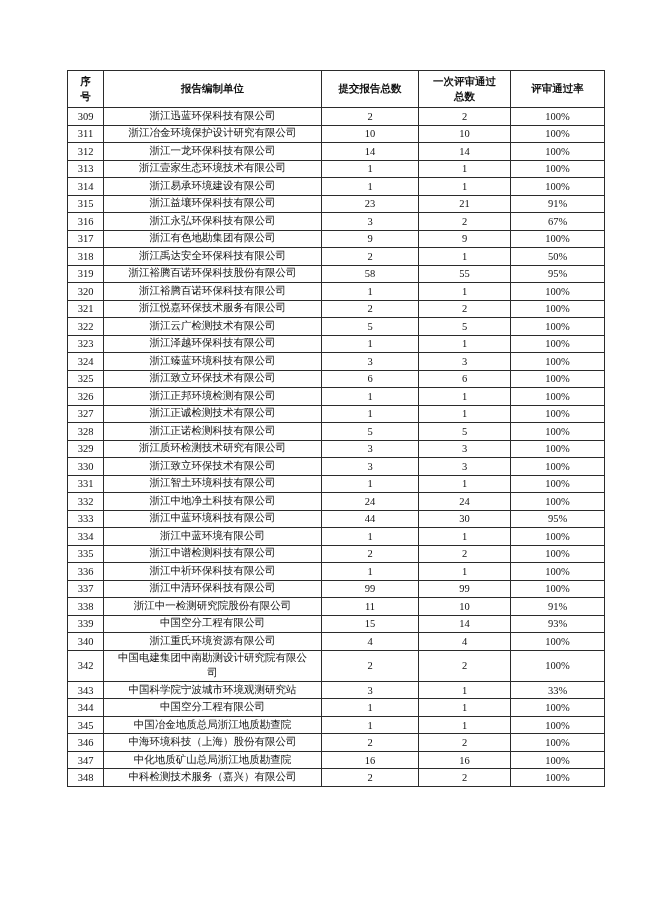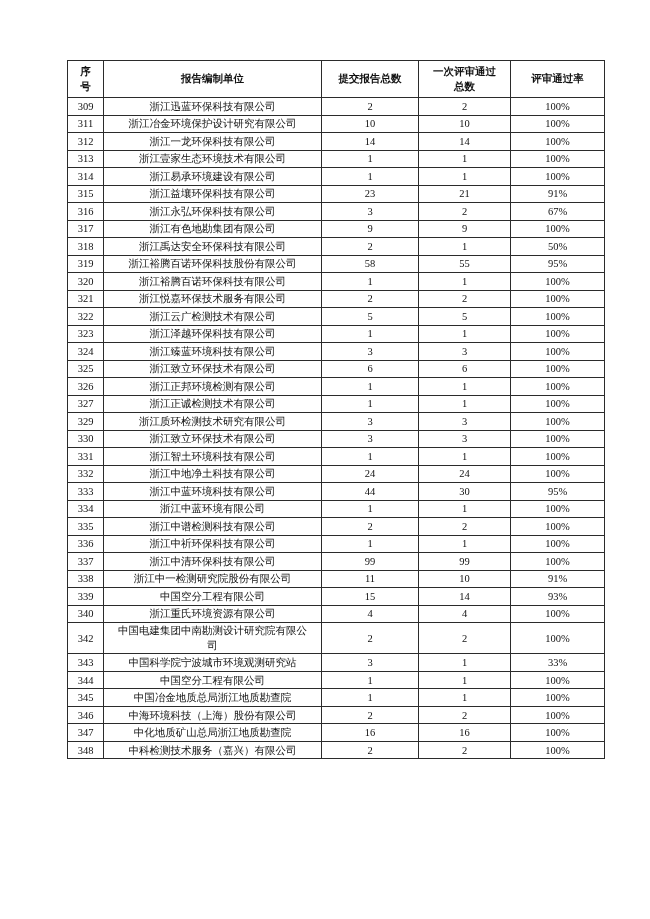--- a/index.html
+++ b/index.html
@@ -12,21 +12,21 @@
     width: 650px;
     height: 919px;
     background: #ffffff;
     font-family: "Liberation Serif", "DejaVu Serif", serif;
     color: #111111;
     overflow: hidden;
   }
   table.report-table {
     position: absolute;
     left: 67px;
-    top: 60px;
+    top: 70px;
     width: 537px;
     border-collapse: collapse;
     table-layout: fixed;
   }
   .report-table th,
   .report-table td {
     border: 1px solid #2b2b2b;
     text-align: center;
     vertical-align: middle;
     font-size: 10.5px;
@@ -38,20 +38,21 @@
   .report-table th {
     font-weight: bold;
     height: 36px;
     padding: 0 11px;
   }
   .report-table td {
     height: 16.5px;
   }
   .report-table td.col-unit {
     padding: 0 11px;
+    font-family: Liberation Mono, monospace;
   }
   col.c-index     { width: 36px; }
   col.c-unit      { width: 218px; }
   col.c-submitted { width: 97px; }
   col.c-passed    { width: 92px; }
   col.c-rate      { width: 94px; }
 </style>
 </head>
 <body>
 
@@ -194,20 +195,27 @@
           <td class="col-rate">100%</td>
         </tr>
         <tr>
           <td class="col-index">327</td>
           <td class="col-unit">浙江正诚检测技术有限公司</td>
           <td class="col-submitted">1</td>
           <td class="col-passed">1</td>
           <td class="col-rate">100%</td>
         </tr>
         <tr>
+          <td class="col-index">328</td>
+          <td class="col-unit">浙江正诺检测科技有限公司</td>
+          <td class="col-submitted">5</td>
+          <td class="col-passed">5</td>
+          <td class="col-rate">100%</td>
+        </tr>
+        <tr>
           <td class="col-index">329</td>
           <td class="col-unit">浙江质环检测技术研究有限公司</td>
           <td class="col-submitted">3</td>
           <td class="col-passed">3</td>
           <td class="col-rate">100%</td>
         </tr>
         <tr>
           <td class="col-index">330</td>
           <td class="col-unit">浙江致立环保技术有限公司</td>
           <td class="col-submitted">3</td>

